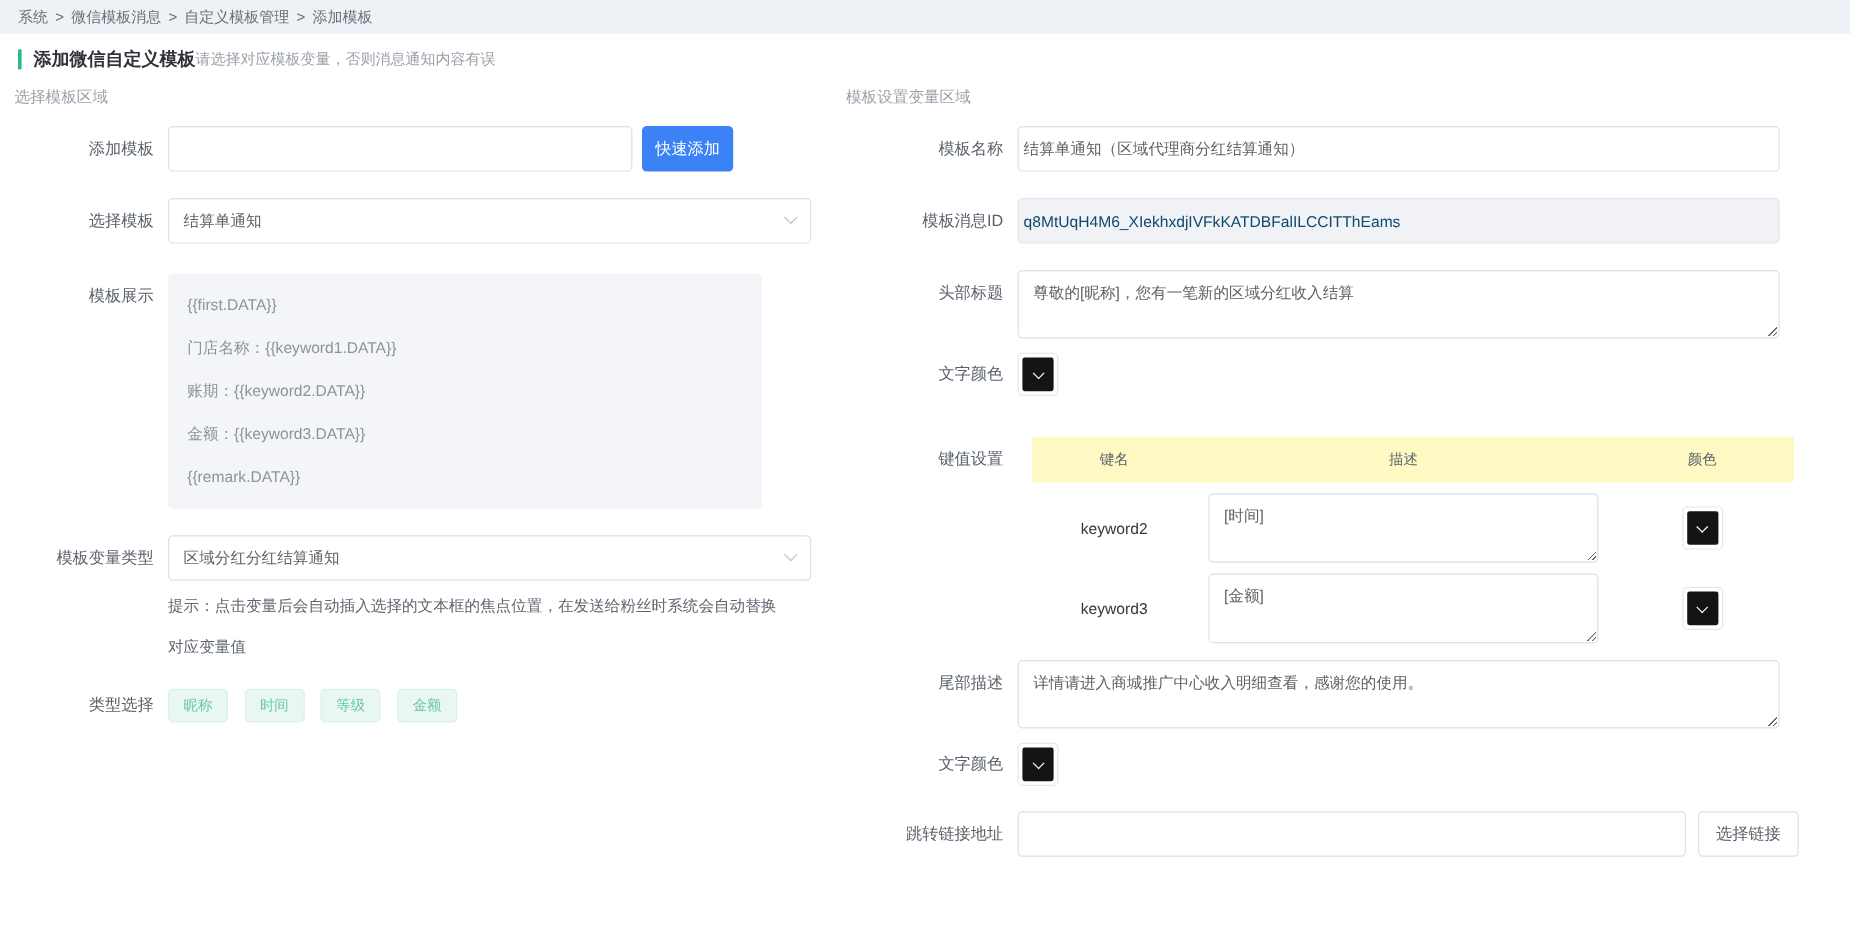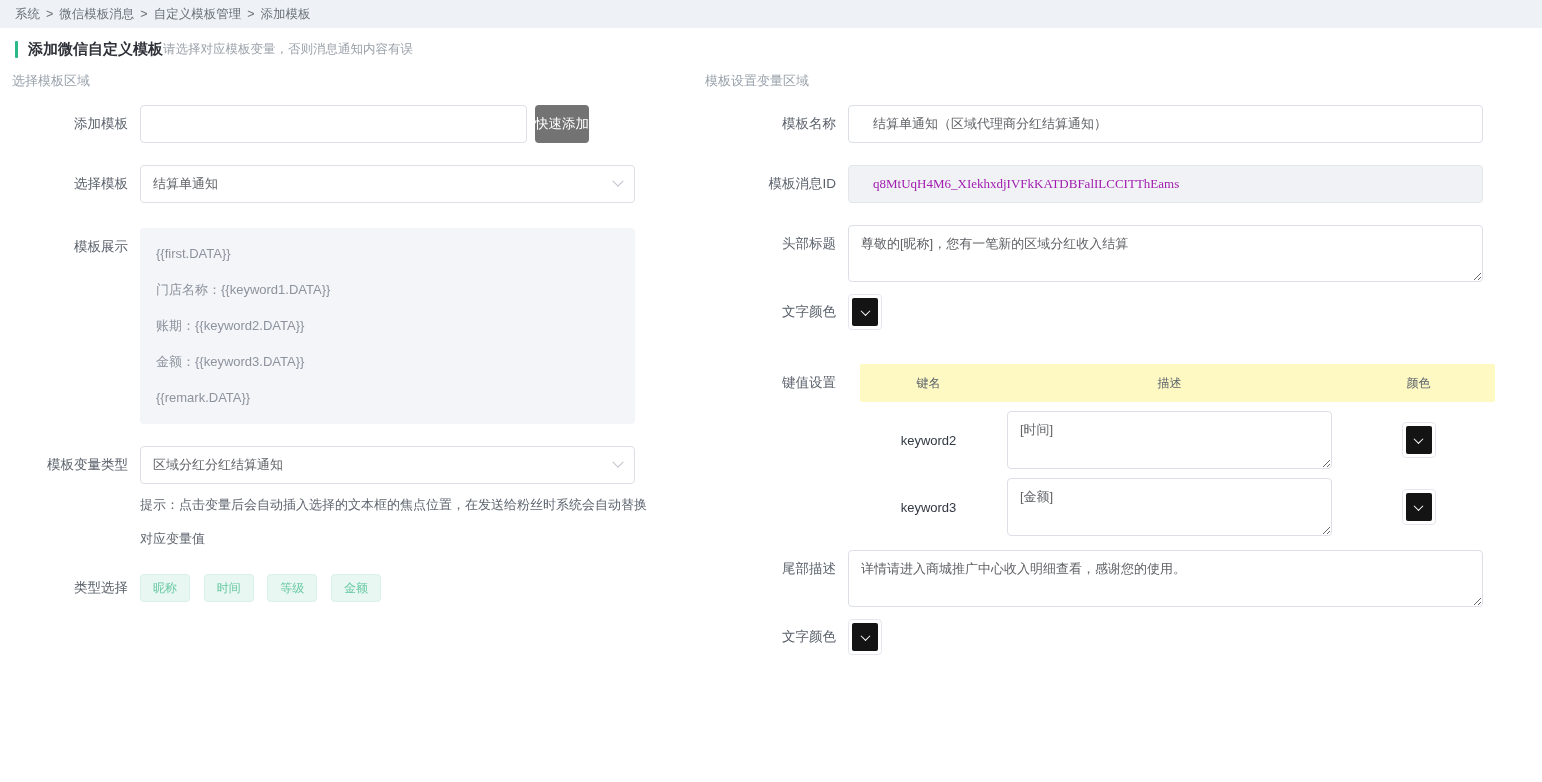--- a/index.html
+++ b/index.html
@@ -38,38 +38,38 @@
   .frow { display: flex; align-items: flex-start; }
   .flabel {
     flex-shrink: 0; text-align: right; padding-right: 12px;
     font-size: 13.5px; color: #5a616b; line-height: 38px; white-space: nowrap;
   }
   .col-left  .flabel { width: 128px; }
   .col-right .flabel { width: 143px; }
 
   .inp {
     height: 38px; border: 1px solid #dcdfe6; border-radius: 4px;
-    padding: 0 24px; font-size: 13px; color: #606266; background: #fff;
-    outline: none; font-family: Liberation Serif, serif;
-  }
-  .inp:disabled { background: #f0f2f6; border-color: #e2e6ec; color: #a21caf; }
+    padding: 0 4px; font-size: 13px; color: #606266; background: #fff;
+    outline: none; font-family: Liberation Sans, sans-serif;
+  }
+  .inp:disabled { background: #f0f2f6; border-color: #e2e6ec; color: #0c4a6e; }
 
   .btn-green {
-    height: 38px; margin-left: 8px; padding: 0 0;
-    background: #737373; color: #fff; font-size: 13.5px;
+    height: 38px; margin-left: 8px; padding: 0 11px;
+    background: #3b82f6; color: #fff; font-size: 13.5px;
     border: none; border-radius: 4px; cursor: pointer; font-family: inherit;
   }
   .btn-plain {
     height: 38px; margin-left: 10px; padding: 0 14px;
     background: #fff; color: #5a616b; font-size: 13.5px;
     border: 1px solid #dcdfe6; border-radius: 4px; cursor: pointer; font-family: inherit;
   }
 
   .select-box {
-    width: 495px; height: 38px; border: 1px solid #dcdfe6; border-radius: 4px;
+    width: 536px; height: 38px; border: 1px solid #dcdfe6; border-radius: 4px;
     background: #fff; display: flex; align-items: center; justify-content: space-between;
     padding: 0 12px; cursor: pointer; color: #606266;
   }
   .chev {
     width: 8px; height: 8px; flex-shrink: 0;
     border-right: 1.5px solid #c0c4cc; border-bottom: 1.5px solid #c0c4cc;
     transform: rotate(45deg) translate(-2px,-2px);
   }
 
   
@@ -270,14 +270,19 @@
 
     <div class="frow mt12">
       <div class="flabel" style="line-height:36px;">文字颜色</div>
       <div class="swatch">
         <div class="swatch-inner">
           <span class="chev-white"></span>
         </div>
       </div>
     </div>
 
+    <div class="frow mt21">
+      <div class="flabel">跳转链接地址</div>
+      <input class="inp" style="width: 557px;" type="text" value="">
+      <button class="btn-plain">选择链接</button>
+    </div>
   </div>
 </div>
 
 </body></html>

